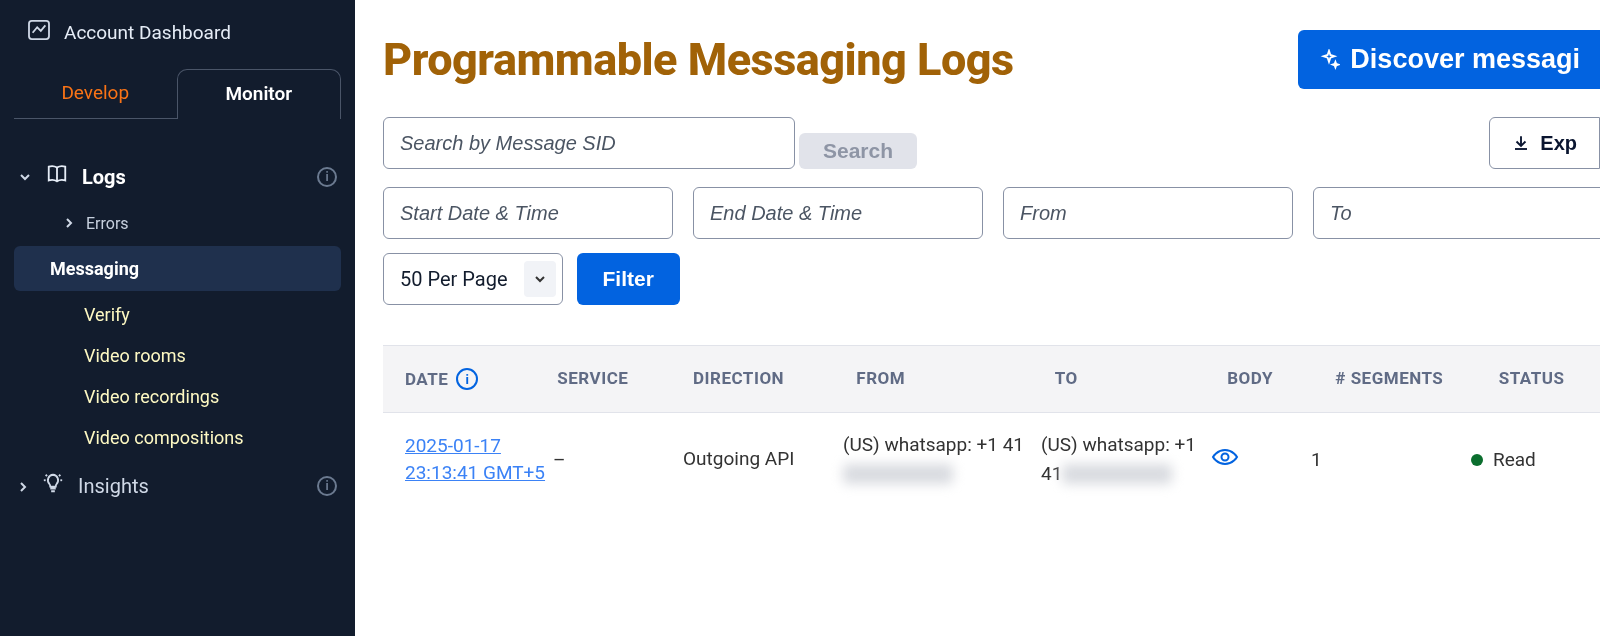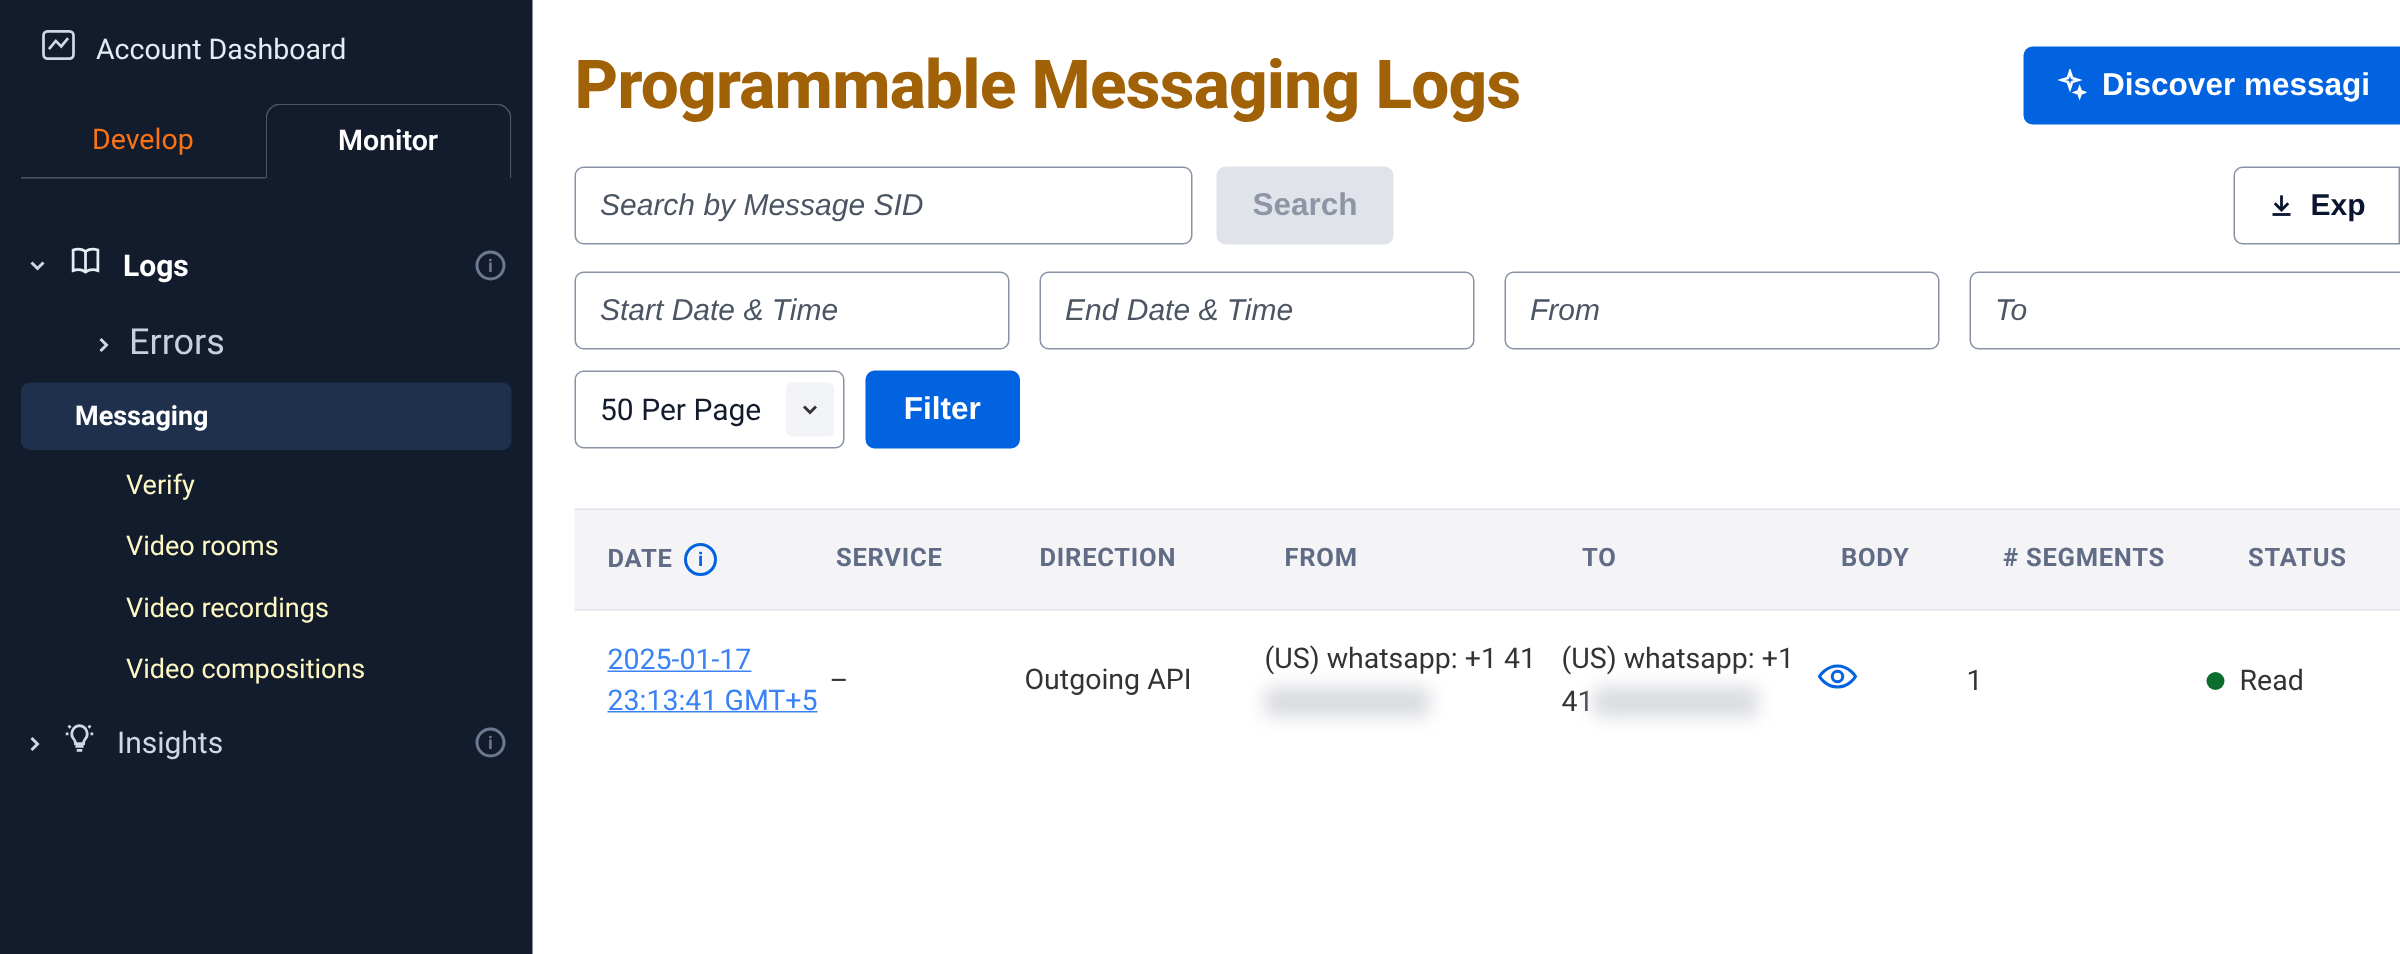--- a/index.html
+++ b/index.html
@@ -63,21 +63,21 @@
     font-size: 20px;
     cursor: pointer;
   }
   .nav-group .label { flex: 1; }
   .nav-group.highlight { font-weight: 700; color:#fff;}
   .nav-sub {
     display: flex;
     align-items: center;
     gap: 12px;
     padding: 10px 0 10px 64px;
-    font-size: 24px;
+    font-size: 16px;
     color: #c7d0de;
     cursor: pointer;
   }
   .nav-leaf {
     padding: 10px 16px 10px 84px;
     font-size: 18px;
     color: #fef9c3;
     cursor: pointer;
   }
   .nav-leaf.selected {
@@ -117,50 +117,50 @@
     font-weight: 800;
     color: #a16207;
     letter-spacing: -0.5px;
   }
   .discover-btn {
     background: #0263e0;
     color: #fff;
     border: none;
     border-radius: 6px 0 0 6px;
     padding: 14px 20px;
-    font-size: 21px;
+    font-size: 27px;
     font-weight: 700;
     display: flex;
     align-items: center;
     gap: 10px;
     cursor: pointer;
     white-space: nowrap;
   }
   .discover-btn svg { flex-shrink:0;}
 
   .filter-row {
     display:flex;
-    gap: 16px;
+    gap: 4px;
     margin-bottom: 18px;
     align-items:flex-end;
   }
   .text-input {
     height: 52px;
     border: 1px solid #8891a5;
     border-radius: 6px;
     padding: 0 16px;
     font-size: 20px;
     font-style: italic;
     color: #333;
     background:#fff;
   }
   .text-input::placeholder { color:#4b5563; font-style:italic;}
   .sid-input { width: 412px; }
   .search-btn {
-    height:52px;
+    height:36px;
     padding: 0 24px;
     background:#e1e3ea;
     color:#8e95a5;
     border:none;
     border-radius:6px;
     font-size:21px;
     font-weight:700;
     cursor: default;
   }
   .export-btn {

